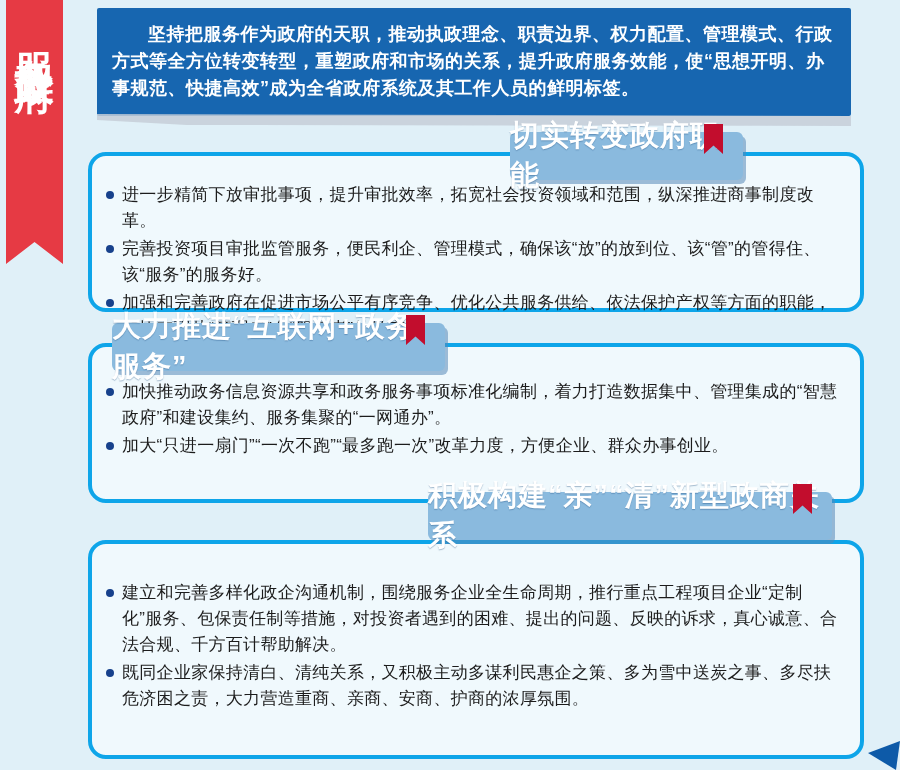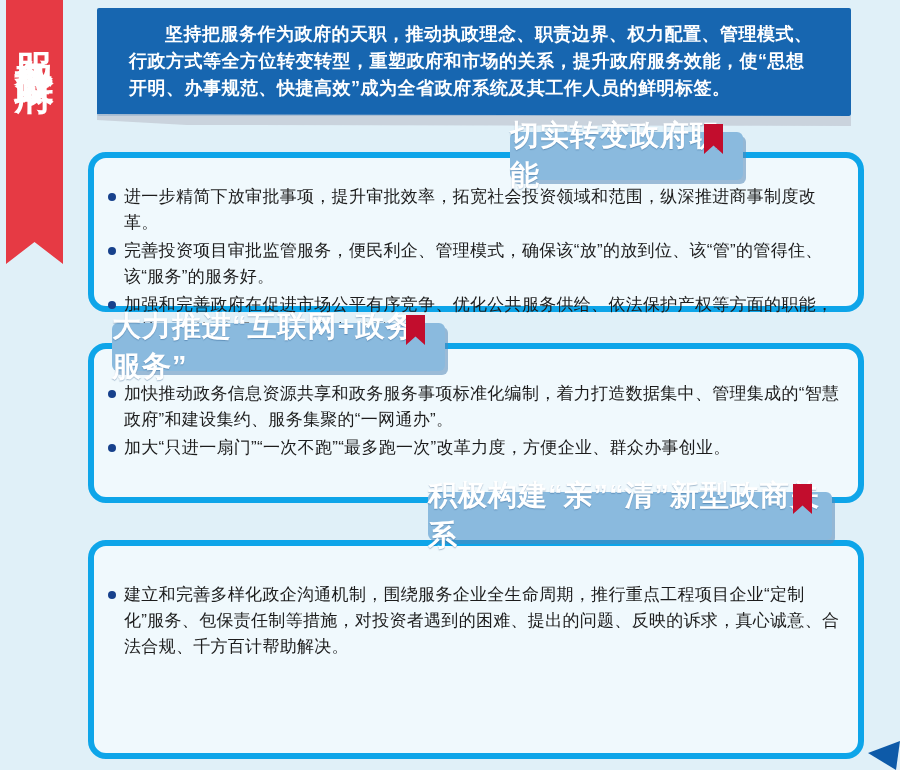--- a/index.html
+++ b/index.html
@@ -8,26 +8,26 @@
 
   
   .ribbon{position:absolute;left:6px;top:0;width:57px;height:264px;background:#e63a44;
     clip-path:polygon(0 0,100% 0,100% 100%,50% calc(100% - 22px),0 100%);
     display:flex;justify-content:center;}
   .ribbon-text{writing-mode:vertical-rl;text-orientation:upright;color:#fff;
     font-size:39px;font-weight:bold;letter-spacing:5px;padding-top:22px;line-height:57px;}
 
   
   .intro-box{position:absolute;left:97px;top:8px;width:754px;height:108px;background:#1766b0;border-radius:2px;}
-  .intro-box p{margin:0;padding:13px 32px;color:#ffffff;font-size:18px;line-height:27px;
+  .intro-box p{margin:0;padding:13px 15px;color:#ffffff;font-size:18px;line-height:27px;
     font-weight:600;text-indent:2em;letter-spacing:0.5px;}
   .intro-shadow{position:absolute;left:97px;top:114px;width:754px;height:18px;}
 
   
-  .sec-box{position:absolute;left:88px;width:776px;background:#f0f9fd;border:6px solid #0ea5e9;border-radius:18px;box-sizing:border-box;}
+  .sec-box{position:absolute;left:88px;width:776px;background:#f0f9fd;border:4px solid #0ea5e9;border-radius:18px;box-sizing:border-box;}
   #sec-box-1{top:152px;height:160px;}
   #sec-box-2{top:343px;height:160px;}
   #sec-box-3{top:540px;height:219px;}
 
   .sec-box ul{list-style:none;margin:0;padding:0 18px 0 8px;}
   #sec-box-1 ul{padding-top:26px;}
   #sec-box-2 ul{padding-top:32px;}
   #sec-box-3 ul{padding-top:36px;}
   .sec-box li{position:relative;padding-left:22px;margin-bottom:2px;color:#1c1c1c;
     font-size:17px;line-height:26px;letter-spacing:0.3px;}
@@ -100,20 +100,24 @@
     <span>大力推进“互联网+政务服务”</span>
     <span class="bookmark"></span>
   </div>
 
   <div class="sec-box" id="sec-box-3">
     <ul>
       <li>
         <span class="dot"></span>
         <span>建立和完善多样化政企沟通机制，围绕服务企业全生命周期，推行重点工程项目企业“定制化”服务、包保责任制等措施，对投资者遇到的困难、提出的问题、反映的诉求，真心诚意、合法合规、千方百计帮助解决。</span>
       </li>
+      <li>
+        <span class="dot"></span>
+        <span>既同企业家保持清白、清纯关系，又积极主动多谋利民惠企之策、多为雪中送炭之事、多尽扶危济困之责，大力营造重商、亲商、安商、护商的浓厚氛围。</span>
+      </li>
     </ul>
   </div>
   <div class="sec-header" id="sec-header-3">
     <span>积极构建“亲”“清”新型政商关系</span>
     <span class="bookmark"></span>
   </div>
 
   <svg class="corner-arrow" viewBox="0 0 36 30">
     <polygon points="4,13 36,1 32,30" fill="#0d5aa8"></polygon>
   </svg>

